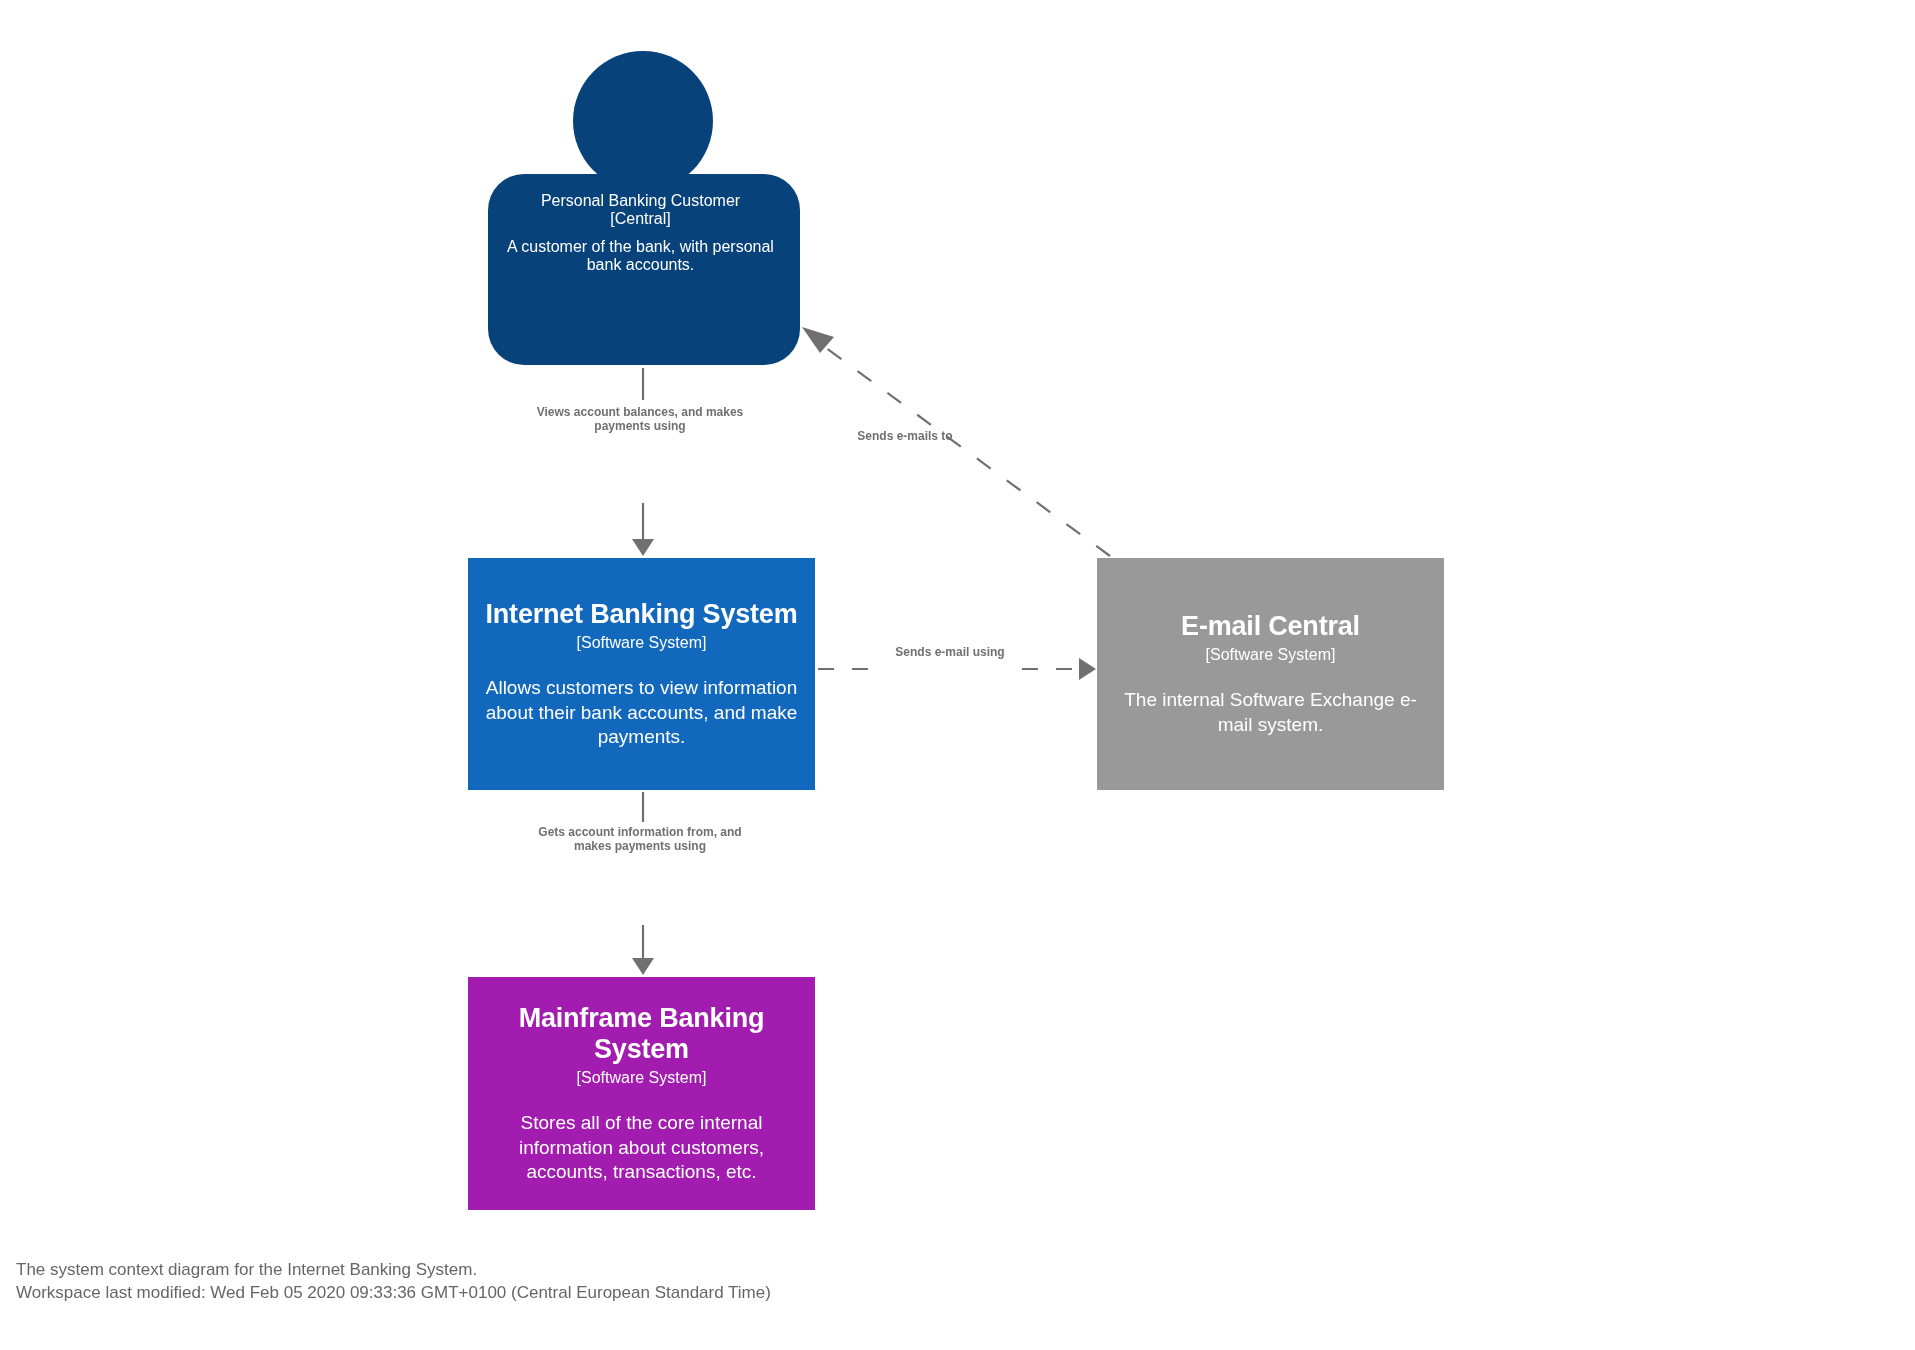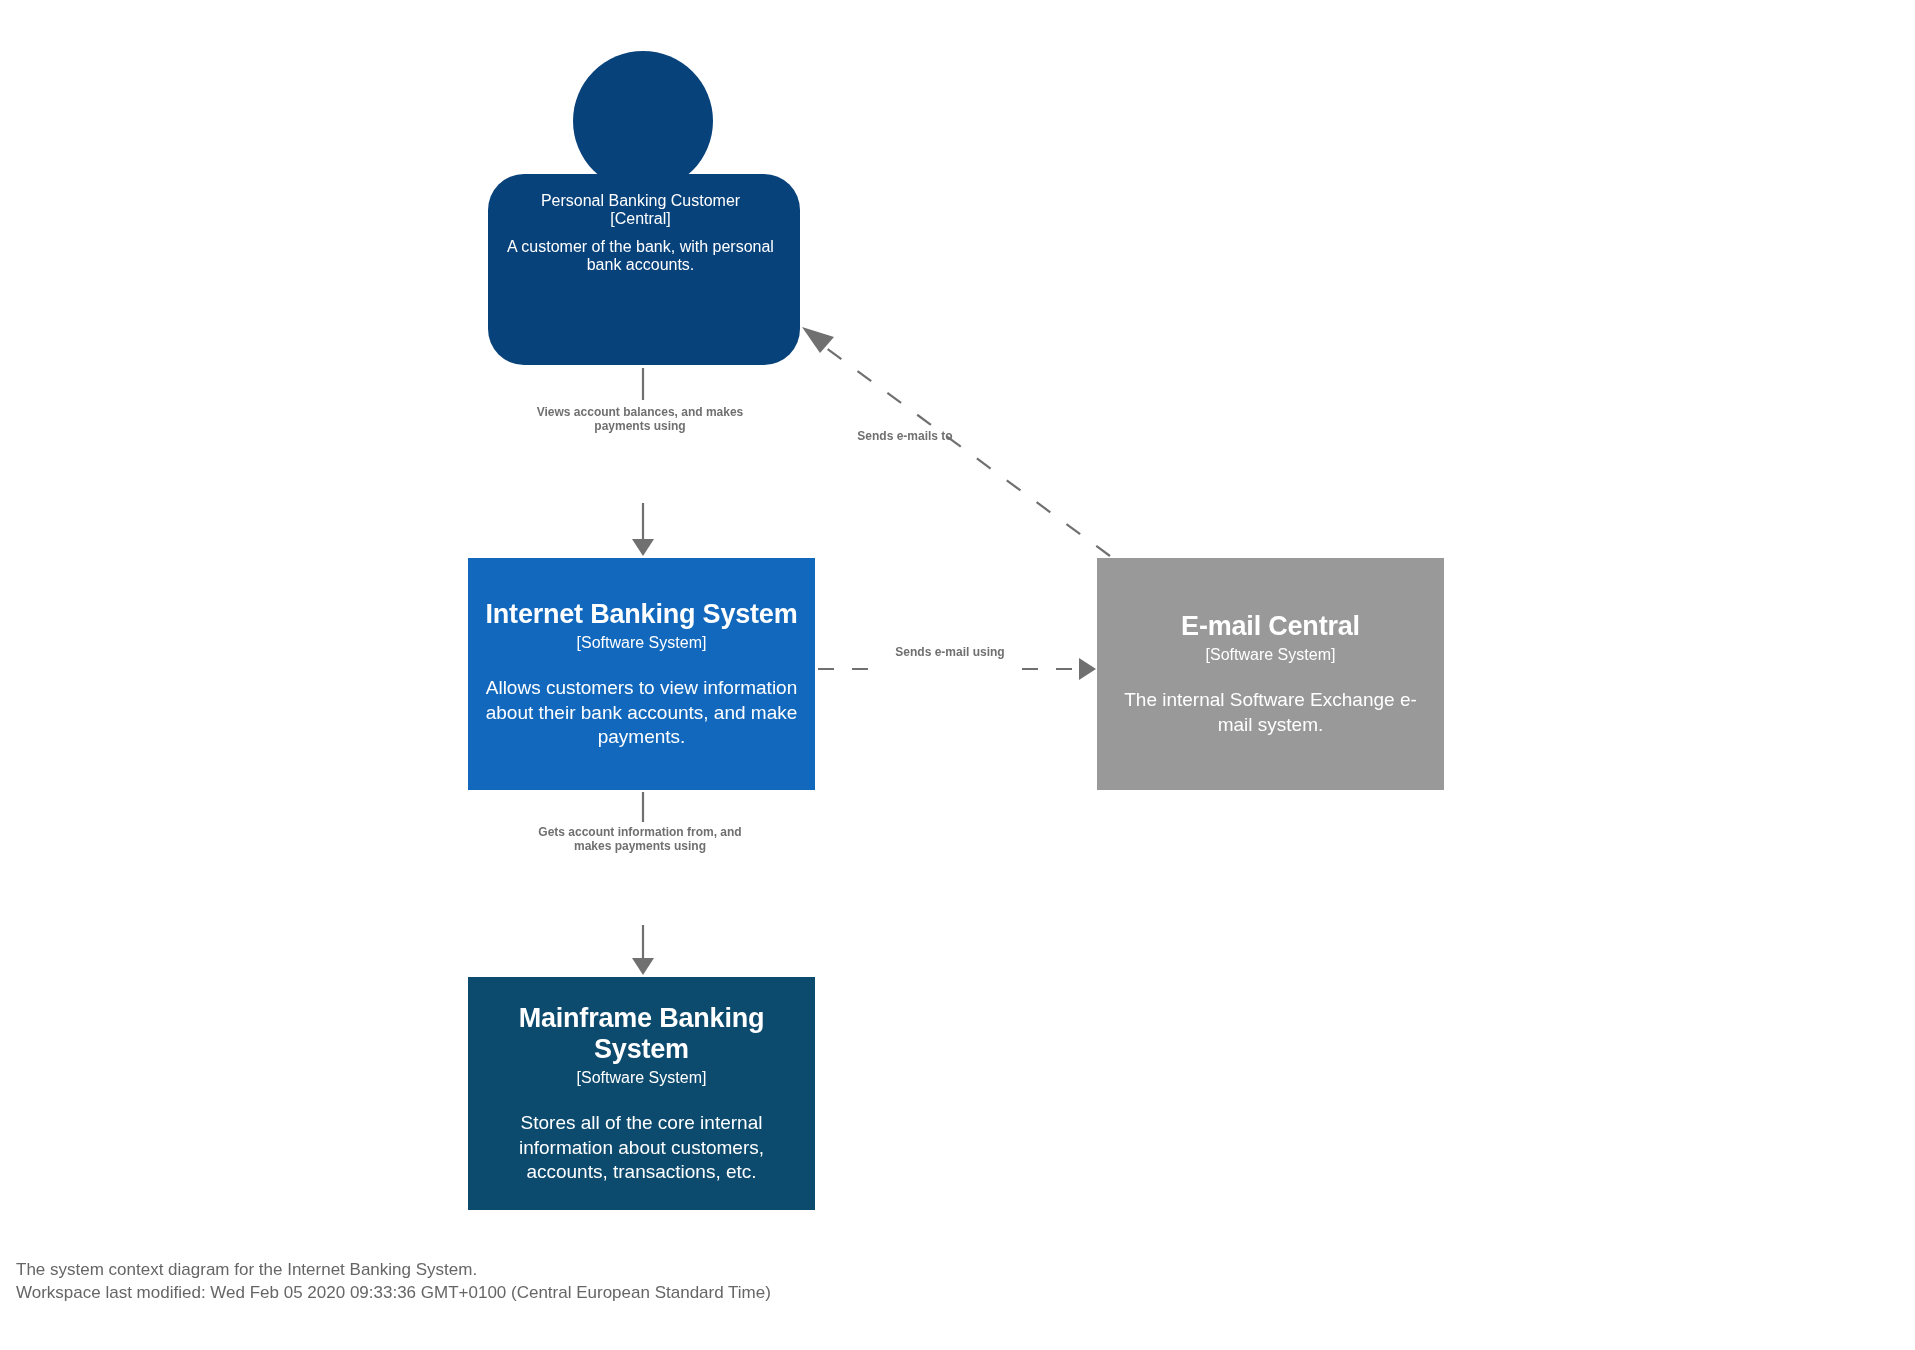--- a/index.html
+++ b/index.html
@@ -64,21 +64,21 @@
     align-items:center;justify-content:flex-start;
     padding:18px 25px 14px 18px;
     color:#fff;
     text-align:center;
   }
   #person-body .n-desc{margin-top:10px;}
 
   
   #ibs{left:468px;top:558px;width:347px;height:232px;background:#1168bd;}
   #email{left:1097px;top:558px;width:347px;height:232px;background:#999999;}
-  #mainframe{left:468px;top:977px;width:347px;height:233px;background:#0c4a6e;}
+  #mainframe{left:468px;top:977px;width:347px;height:233px;background:#a21caf;}
 
   
   .rel-label{
     position:absolute;
     color:#707070;
     font-size:12px;
     font-weight:bold;
     line-height:1.19;
     text-align:center;
   }

